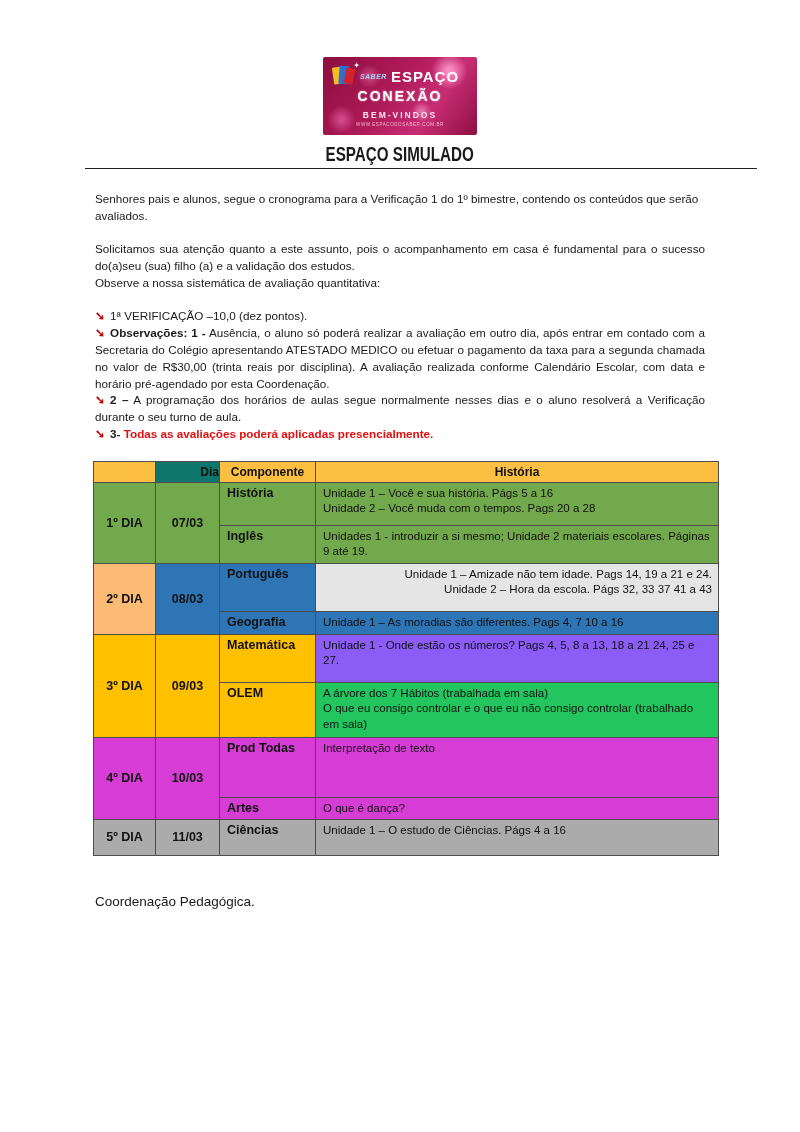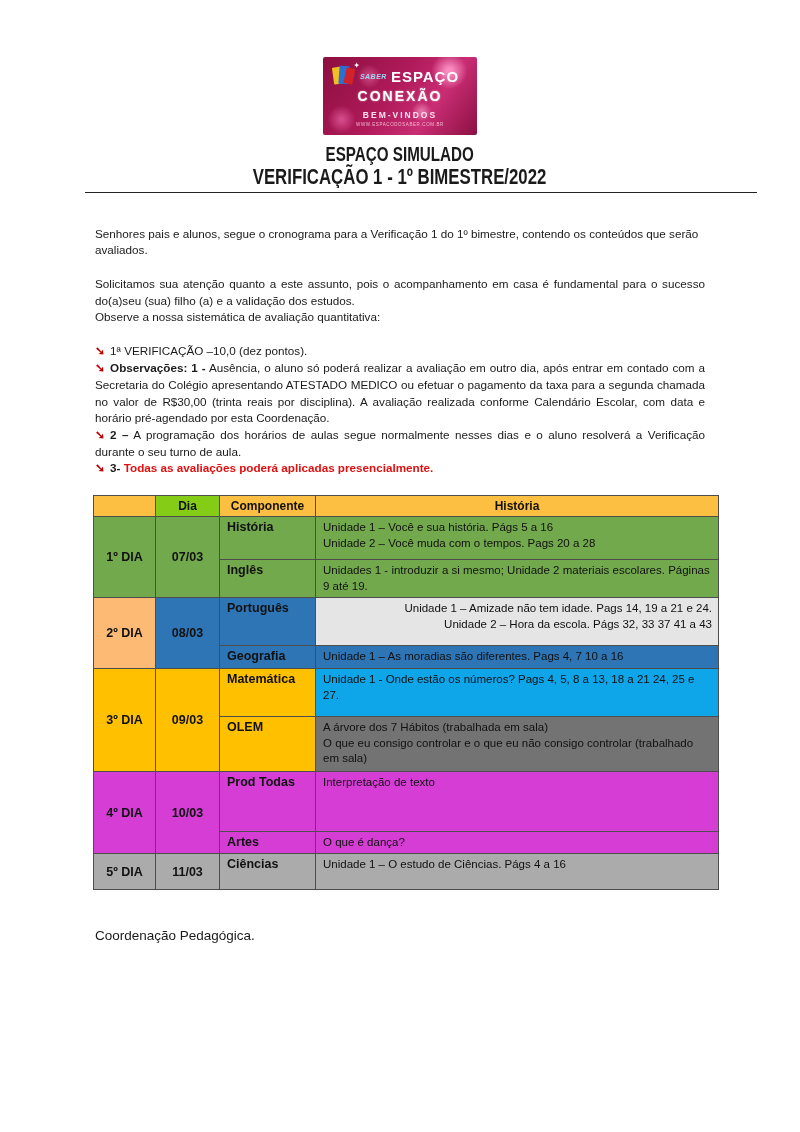--- a/index.html
+++ b/index.html
@@ -52,21 +52,21 @@
     white-space:nowrap;
   }
   .t1 > span { font-size:19px; }
   .t2 > span { font-size:21px; }
   .head-rule { margin:4px 0 0 85px; width:672px; height:0; border-top:1.6px solid #222; }
   
   .subtitle { margin:8px 0 0 262px; display:flex; align-items:baseline; gap:62px; }
   .class-label { font-weight:bold; font-size:15px; letter-spacing:1.5px; }
   .level-label { font-weight:bold; font-size:12.5px; letter-spacing:.2px; }
   
-  .bodytext { margin:33px 95px 0 95px; font-size:11.7px; line-height:1.42; }
+  .bodytext { margin:22px 95px 0 95px; font-size:11.7px; line-height:1.42; }
   .para { margin-bottom:17px; }
   .para.just { text-align:justify; margin-bottom:0; }
   .para.tight { margin-bottom:0; }
   .bullets { margin:17px 95px 0 95px; font-size:11.7px; line-height:1.42; }
   .bullet { text-align:justify; }
   .arrow { color:#c00000; font-weight:bold; margin-right:5px; font-size:12px; }
   .b { font-weight:bold; }
   .red { color:#e01010; font-weight:bold; }
   
   table.schedule { border-collapse:collapse; margin:18px 0 0 93px; width:625px; table-layout:fixed; }
@@ -104,21 +104,20 @@
       <span class="logo-saber">SABER</span>
       <span class="logo-espaco">ESPAÇO</span>
     </div>
     <div class="logo-conexao">CONEXÃO</div>
     <div class="logo-welcome">BEM-VINDOS</div>
     <div class="logo-url">WWW.ESPACODOSABER.COM.BR</div>
   </div>
 
   <div class="titles">
     <span class="title-line t1"><span>ESPAÇO SIMULADO</span></span>
-    <span class="title-line t2"><span>VERIFICAÇÃO 1 - 1º BIMESTRE/2022</span></span>
   </div>
   <div class="head-rule"></div>
 
 
   <div class="bodytext">
     <p class="para">Senhores pais e alunos, segue o cronograma para a Verificação 1 do 1º bimestre, contendo os conteúdos que serão avaliados.</p>
     <p class="para just">Solicitamos sua atenção quanto a este assunto, pois o acompanhamento em casa é fundamental para o sucesso do(a)seu (sua)  filho (a) e a validação dos estudos.</p>
     <p class="para tight">Observe a nossa sistemática de avaliação quantitativa:</p>
   </div>
 
@@ -132,21 +131,21 @@
   <table class="schedule">
     <colgroup>
       <col class="col-day">
         <col class="col-date">
         <col class="col-comp">
         <col class="col-cont">
     </colgroup>
     <tbody>
         <tr>
       <th style="background-color: rgb(252, 191, 65);"></th>
-      <th style="background-color: #84cc16;">Dia</th>
+      <th style="background-color: #0f766e; text-align: right;">Dia</th>
       <th style="background-color: rgb(252, 191, 65);">Componente</th>
       <th style="background-color: rgb(252, 191, 65);">História</th>
     </tr>
 
     <tr class="h43">
       <td class="daycell" rowspan="2" style="background-color: rgb(115, 169, 77);">1º DIA</td>
       <td class="datecell" rowspan="2" style="background-color: rgb(115, 169, 77);">07/03</td>
       <td class="compcell" style="background-color: rgb(115, 169, 77);">História</td>
       <td class="contcell" style="background-color: rgb(115, 169, 77);">
         <div>Unidade 1 – Você e sua história. Págs 5 a 16</div>
@@ -173,27 +172,27 @@
       <td class="compcell" style="background-color: rgb(46, 117, 182);">Geografia</td>
       <td class="contcell" style="background-color: rgb(46, 117, 182);">
         <div>Unidade 1 – As moradias são diferentes. Pags 4, 7 10 a 16</div>
       </td>
     </tr>
 
     <tr class="h42">
       <td class="daycell" rowspan="2" style="background-color: rgb(255, 192, 0);">3º DIA</td>
       <td class="datecell" rowspan="2" style="background-color: rgb(255, 192, 0);">09/03</td>
       <td class="compcell" style="background-color: rgb(255, 192, 0);">Matemática</td>
-      <td class="contcell" style="background-color: #0ea5e9;">
+      <td class="contcell" style="background-color: #8b5cf6;">
         <div>Unidade 1  - Onde estão os números? Pags 4, 5, 8 a 13, 18 a 21 24, 25 e 27.</div>
       </td>
     </tr>
     <tr class="h55">
       <td class="compcell" style="background-color: rgb(255, 192, 0);">OLEM</td>
-      <td class="contcell" style="background-color: #737373; margin-top: 12px;">
+      <td class="contcell" style="background-color: #22c55e; margin-top: 12px;">
         <div>A árvore dos 7 Hábitos (trabalhada em sala)</div>
         <div>O que eu consigo controlar e o que eu não consigo controlar (trabalhado em sala)</div>
       </td>
     </tr>
 
     <tr class="h60">
       <td class="daycell" rowspan="2" style="background-color: rgb(213, 61, 213); margin-top: 12px;">4º DIA</td>
       <td class="datecell" rowspan="2" style="background-color: rgb(213, 61, 213);">10/03</td>
       <td class="compcell" style="background-color: rgb(213, 61, 213);">Prod Todas</td>
       <td class="contcell" style="background-color: rgb(213, 61, 213);">

